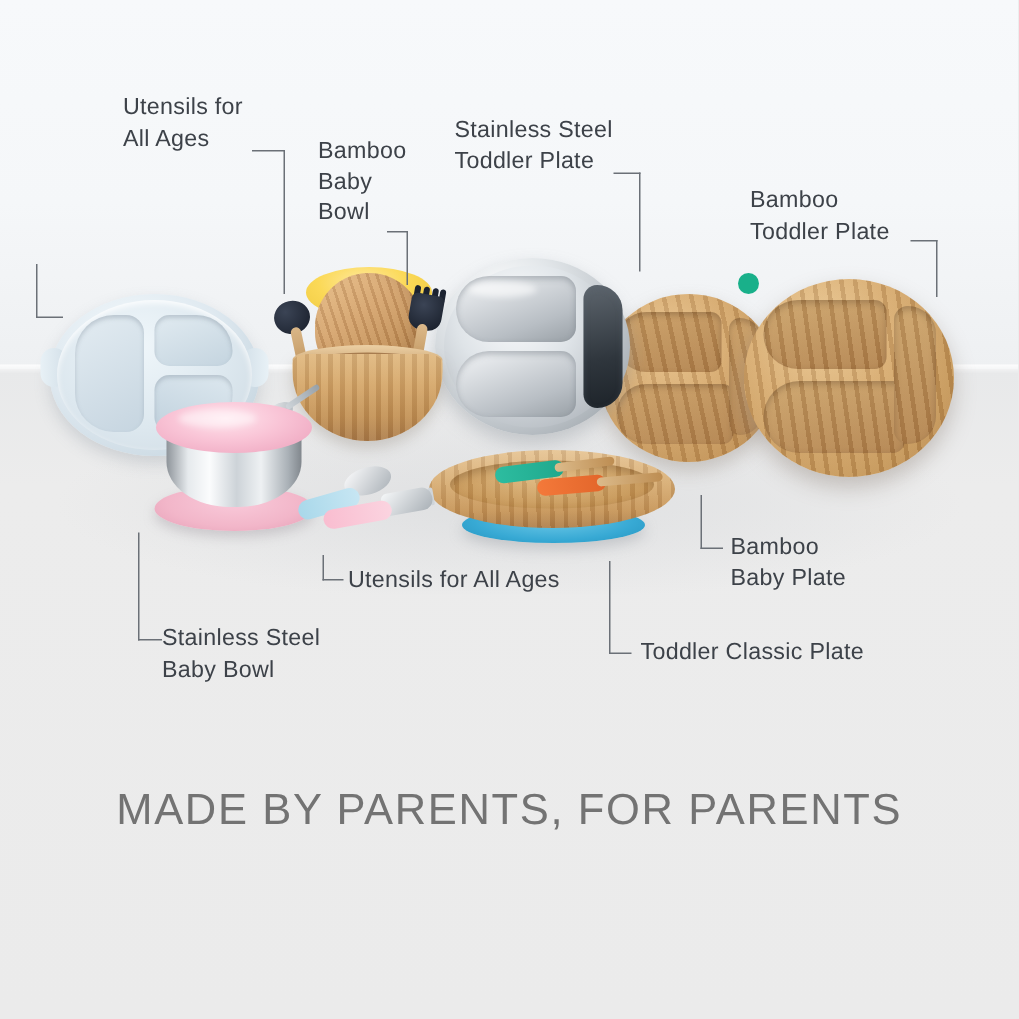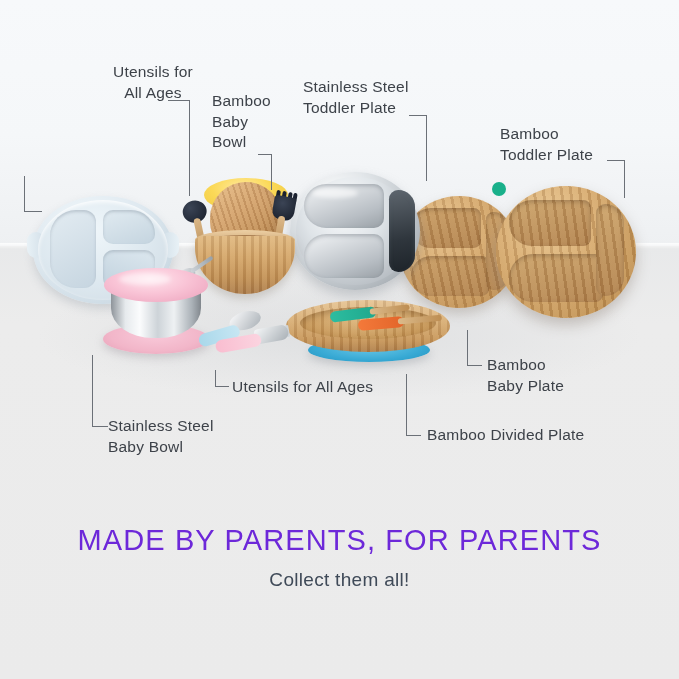--- a/index.html
+++ b/index.html
@@ -24,21 +24,21 @@
   .label{position:absolute;color:#3d4249;font-size:15.5px;line-height:20.5px;
     letter-spacing:.2px;white-space:pre-line;font-weight:400;}
 
   
   .ld{position:absolute;background:#6b7077;}
   .ld-v{width:1.3px;}
   .ld-h{height:1.3px;}
 
   
   .headline{position:absolute;left:0;top:524px;width:679px;text-align:center;
-    color:#6d28d9;font-size:29px;letter-spacing:1.1px;font-weight:400;}
+    color:#737373;font-size:29px;letter-spacing:1.1px;font-weight:400;}
   .subline{position:absolute;left:0;top:569px;width:679px;text-align:center;
     color:#3f4a58;font-size:19px;letter-spacing:.3px;font-weight:400;}
 
   
   .prod{position:absolute;}
 
   
   #silicone{left:33px;top:196px;width:140px;height:110px;}
   #silicone .disc{position:absolute;left:0;top:0;width:140px;height:108px;border-radius:50%;
     background:radial-gradient(ellipse at 38% 28%,#f2f8fb 0%,#dfe9f0 48%,#c8d7e1 82%,#b9cad6 100%);
@@ -323,39 +323,38 @@
   <div class="ld ld-v" style="left:215px;top:370px;height:17px;"></div>
   <div class="ld ld-h" style="left:215px;top:386px;width:14px;"></div>
 
   <div class="ld ld-v" style="left:467px;top:330px;height:36px;"></div>
   <div class="ld ld-h" style="left:467px;top:365px;width:15px;"></div>
 
   <div class="ld ld-v" style="left:406px;top:374px;height:62px;"></div>
   <div class="ld ld-h" style="left:406px;top:435px;width:15px;"></div>
 
 
-  <div class="label" style="left:113px;top:62px;text-align:center;">Utensils for
+  <div class="label" style="left:82px;top:62px;">Utensils for
 All Ages</div>
 
   <div class="label" style="left:212px;top:91px;">Bamboo
 Baby
 Bowl</div>
 
   <div class="label" style="left:303px;top:77px;">Stainless Steel
 Toddler Plate</div>
 
   <div class="label" style="left:500px;top:124px;">Bamboo
 Toddler Plate</div>
 
   <div class="label" style="left:108px;top:416px;">Stainless Steel
 Baby Bowl</div>
 
   <div class="label" style="left:232px;top:377px;">Utensils for All Ages</div>
 
   <div class="label" style="left:487px;top:355px;">Bamboo
 Baby Plate</div>
 
-  <div class="label" style="left:427px;top:425px;">Bamboo Divided Plate</div>
+  <div class="label" style="left:427px;top:425px;">Toddler Classic Plate</div>
 
   <div class="headline">MADE BY PARENTS, FOR PARENTS</div>
-  <div class="subline">Collect them all!</div>
 
 </div>
 
 </body></html>

